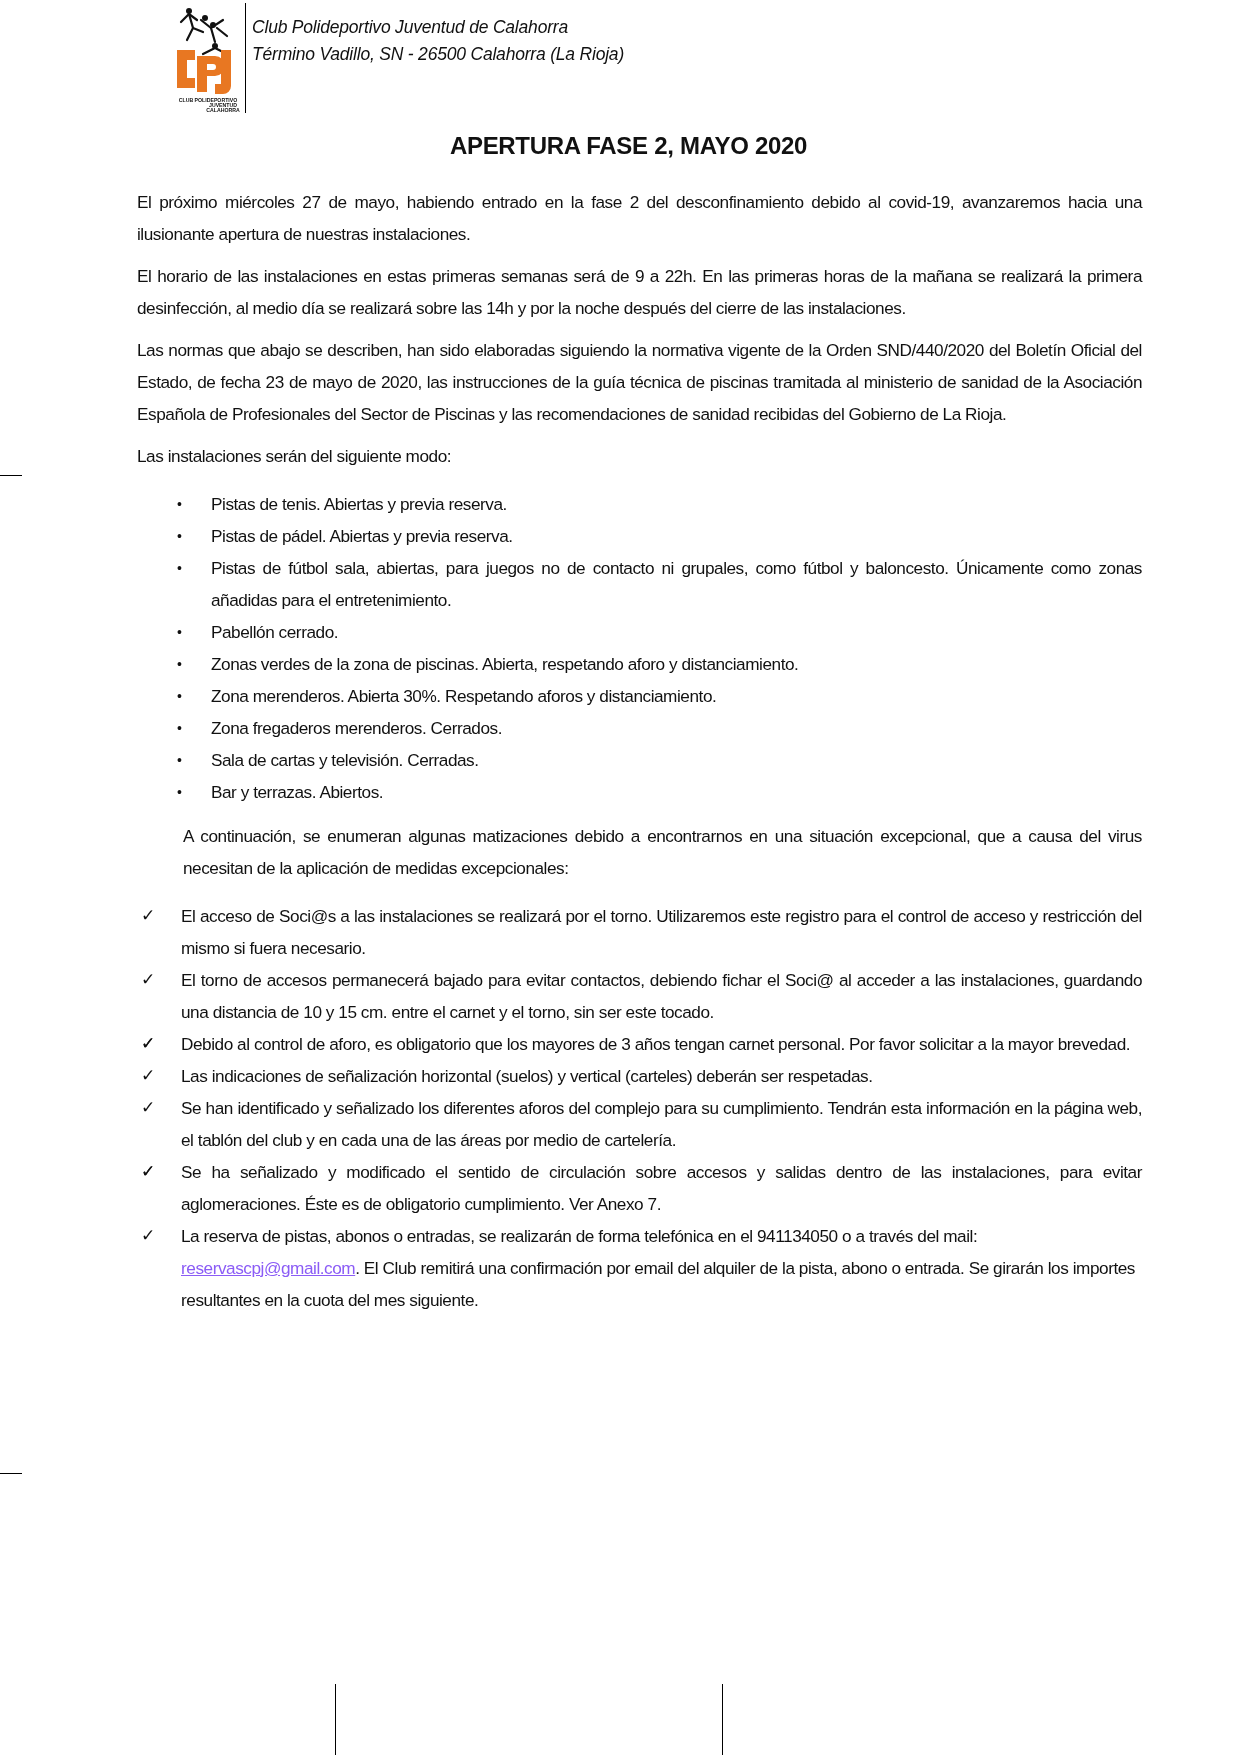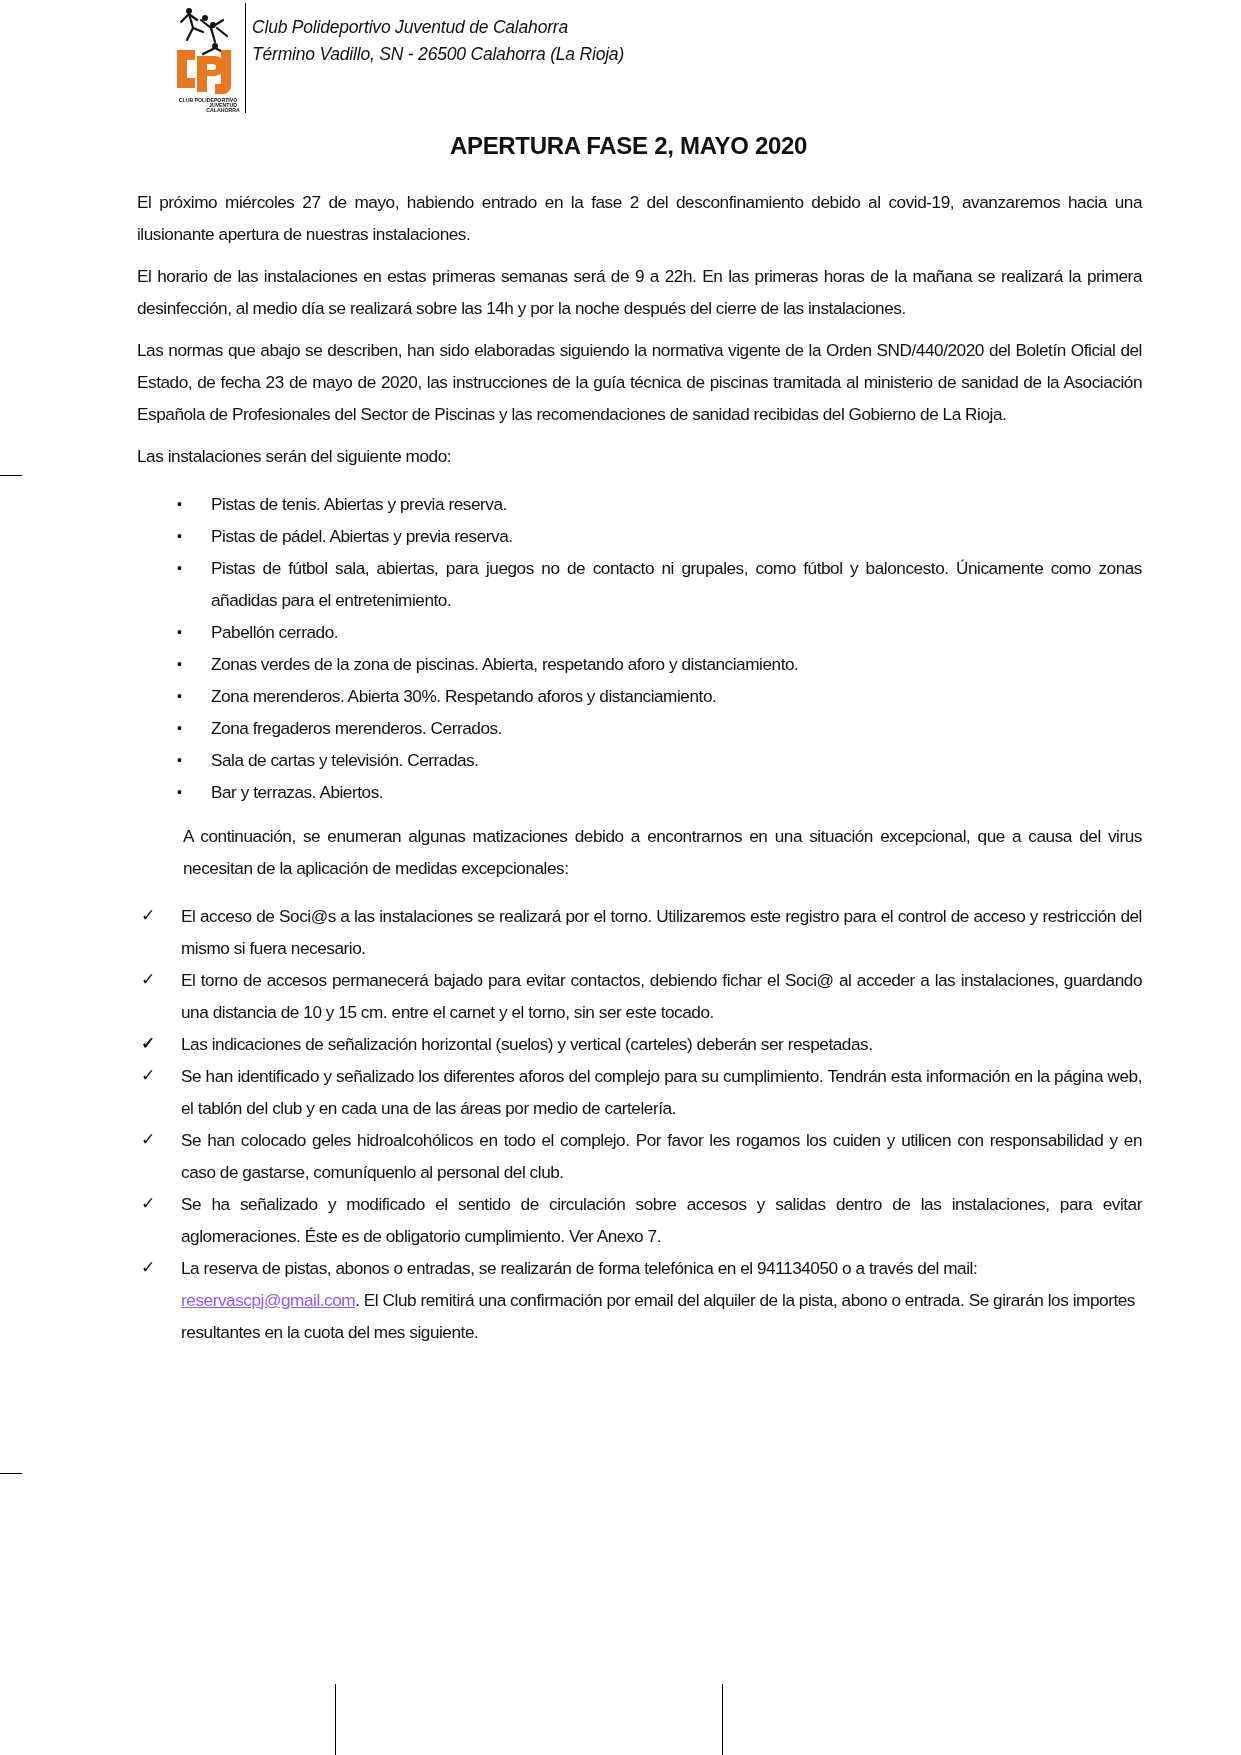--- a/index.html
+++ b/index.html
@@ -108,24 +108,24 @@
       <li><span class="bullet">•</span><span>Sala de cartas y televisión. Cerradas.</span></li>
       <li><span class="bullet">•</span><span>Bar y terrazas. Abiertos.</span></li>
     </ul>
 
     <p class="gap-lg" style="margin-top:12px;margin-left:46px;">A continuación, se enumeran algunas matizaciones debido a encontrarnos en una situación excepcional, que a causa del virus necesitan de la aplicación de medidas excepcionales:</p>
 
     <ul class="checks">
       <li><span class="check">✓</span><span>El acceso de Soci@s a las instalaciones se realizará por el torno. Utilizaremos este registro para el control de acceso y restricción del mismo si fuera necesario.</span></li>
       <li><span class="check">✓</span><span>El torno de accesos permanecerá bajado para evitar contactos, debiendo fichar el Soci@ al acceder a las instalaciones, guardando una distancia de 10 y 15 cm. entre el carnet y el torno, sin ser este tocado.</span></li>
       <li><span class="check">✓</span></li>
-      <li><span class="check">✓</span></li>
+      <li><span class="check">✓</span><span>Debido al control de aforo, es obligatorio que los mayores de 3 años tengan carnet personal. Por favor solicitar a la mayor brevedad.</span></li>
       <li><span class="check">✓</span><span>Las indicaciones de señalización horizontal (suelos) y vertical (carteles) deberán ser respetadas.</span></li>
       <li><span class="check">✓</span><span>Se han identificado y señalizado los diferentes aforos del complejo para su cumplimiento. Tendrán esta información en la página web, el tablón del club y en cada una de las áreas por medio de cartelería.</span></li>
-      <li><span class="check">✓</span><span>Se han colocado geles hidroalcohólicos en todo el complejo. Por favor les rogamos los cuiden y utilicen con responsabilidad y en caso de gastarse, comuníquenlo al personal del club.</span></li>
+      <li><span class="check">✓</span></li>
       <li><span class="check">✓</span><span>Se ha señalizado y modificado el sentido de circulación sobre accesos y salidas dentro de las instalaciones, para evitar aglomeraciones. Éste es de obligatorio cumplimiento. Ver Anexo 7.</span></li>
       <li style="text-align:left;"><span class="check">✓</span><span>La reserva de pistas, abonos o entradas, se realizarán de forma telefónica en el 941134050 o a través del mail: </span><a class="mail" href="#">reservascpj@gmail.com</a><span>. El Club remitirá una confirmación por email del alquiler de la pista, abono o entrada. Se girarán los importes resultantes en la cuota del mes siguiente.</span></li>
     </ul>
   </div>
 
   <div class="margin-tick" style="top:475px;"></div>
   <div class="margin-tick" style="top:1473px;"></div>
 
   <div class="footer-line" style="left:335px;"></div>
   <div class="footer-line" style="left:722px;"></div>

